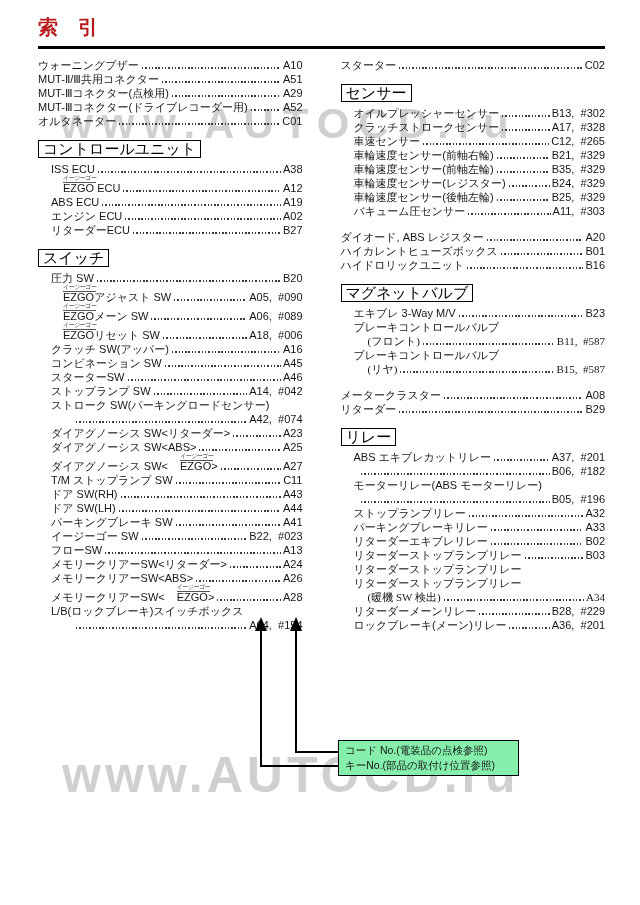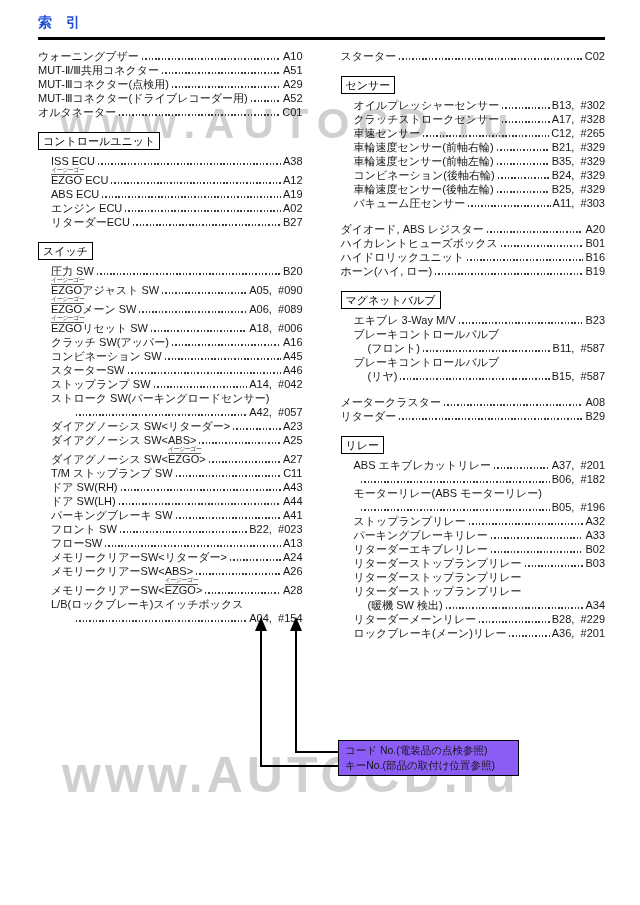--- a/index.html
+++ b/index.html
@@ -11,64 +11,64 @@
   
   .wm {
     position:absolute; color:rgba(40,40,40,0.22); font-weight:bold;
     white-space:nowrap; pointer-events:none; z-index:1;
     font-family:"Liberation Sans",sans-serif;
   }
   .wm1 { left:60px; top:100px; font-size:42px; letter-spacing:9px; }
   .wm2 { left:62px; top:746px; font-size:50px; letter-spacing:4px; }
 
   .content { position:absolute; left:38px; top:14px; width:567px; z-index:2; }
-  .title { font-size:14px; font-weight:bold; color:#1d4ed8;font-family:Liberation Serif, serif; }
+  .title { font-size:20px; font-weight:bold; color:#b91c1c;font-family:Liberation Serif, serif; }
   .rule { height:3px; background:#000; margin-top:5px; }
 
   .cols { display:flex; gap:38px; margin-top:9px; }
   .col { width:272px; }
 
   .row { display:flex; align-items:flex-end; font-size:11px; line-height:14px; }
   .lbl { white-space:pre; }
   .code { white-space:pre; }
   .leader {
     flex:1; min-width:6px; height:2px; margin:0 2px 3px 3px;
     background-image:repeating-linear-gradient(to right,#3a3a3a 0 1.4px,transparent 1.4px 3.3px);
   }
   .labelonly { }
   .cont { }
   .col-left .cont { padding-left:22px; }
   .col-right .cont { padding-left:4px; }
-  .cont.sub { padding-left:14px; }
+  .cont.sub { padding-left:14px;font-family:Liberation Serif, serif; }
 
   .sec-hdr { margin:12px 0 4px 0; }
   .sec-hdr > span {
     display:inline-block; border:1px solid #000; padding:0 4px;
-    font-size:11px; line-height:16px; color:#000; background:#fff;
+    font-size:15px; line-height:16px; color:#000; background:#fff;
   }
   .sec-body { padding-left:13px; }
 
   .ruby-row { margin-top:5px; }
-  .ezgo { position:relative; }
+  .ezgo { position:relative;margin-left:12px; }
   .ezgo .rt {
     position:absolute; left:0; top:-7px; font-size:6px; line-height:6px;
     white-space:nowrap; letter-spacing:-0.5px; color:#333;
     border-bottom:1px solid #555; padding-bottom:1px;
   }
 
   
   .aline { position:absolute; background:#000; z-index:2; }
   .ahead {
     position:absolute; width:0; height:0; z-index:2;
     border-left:6px solid transparent; border-right:6px solid transparent;
     border-bottom:14px solid #000;
   }
   .ann-box {
     position:absolute; left:338px; top:740px; width:170px; z-index:3;
-    border:1.5px solid #000; background:#8b5cf6;
+    border:1.5px solid #000; background:#86efac;
     font-size:10.5px; line-height:15px; padding:2px 3px 2px 6px;
     white-space:nowrap;
   }
 </style>
 </head>
 <body>
 
 <div class="page">
 
   <div class="wm wm1">www.AUTOCD.ru</div>
@@ -174,21 +174,21 @@
             <div class="row">
               <span class="lbl">ストップランプ SW</span>
               <div class="leader"></div>
               <span class="code">A14,  #042</span>
             </div>
             <div class="row labelonly">
               <span class="lbl">ストローク SW(パーキングロードセンサー)</span>
             </div>
             <div class="row cont">
               <div class="leader"></div>
-              <span class="code">A42,  #057</span>
+              <span class="code">A42,  #074</span>
             </div>
             <div class="row">
               <span class="lbl">ダイアグノーシス SW&lt;リターダー&gt;</span>
               <div class="leader"></div>
               <span class="code">A23</span>
             </div>
             <div class="row">
               <span class="lbl">ダイアグノーシス SW&lt;ABS&gt;</span>
               <div class="leader"></div>
               <span class="code">A25</span>
@@ -212,21 +212,21 @@
               <span class="lbl">ドア SW(LH)</span>
               <div class="leader"></div>
               <span class="code">A44</span>
             </div>
             <div class="row">
               <span class="lbl">パーキングブレーキ SW</span>
               <div class="leader"></div>
               <span class="code">A41</span>
             </div>
             <div class="row">
-              <span class="lbl">フロント SW</span>
+              <span class="lbl">イージーゴー SW</span>
               <div class="leader"></div>
               <span class="code">B22,  #023</span>
             </div>
             <div class="row">
               <span class="lbl">フローSW</span>
               <div class="leader"></div>
               <span class="code">A13</span>
             </div>
             <div class="row">
               <span class="lbl">メモリークリアーSW&lt;リターダー&gt;</span>
@@ -281,21 +281,21 @@
               <span class="lbl">車輪速度センサー(前軸右輪)</span>
               <div class="leader"></div>
               <span class="code">B21,  #329</span>
             </div>
             <div class="row">
               <span class="lbl">車輪速度センサー(前軸左輪)</span>
               <div class="leader"></div>
               <span class="code">B35,  #329</span>
             </div>
             <div class="row">
-              <span class="lbl">コンビネーション(後軸右輪)</span>
+              <span class="lbl">車輪速度センサー(レジスター)</span>
               <div class="leader"></div>
               <span class="code">B24,  #329</span>
             </div>
             <div class="row">
               <span class="lbl">車輪速度センサー(後軸左輪)</span>
               <div class="leader"></div>
               <span class="code">B25,  #329</span>
             </div>
             <div class="row">
               <span class="lbl">バキューム圧センサー</span>
@@ -311,25 +311,20 @@
             </div>
             <div class="row">
               <span class="lbl">ハイカレントヒューズボックス</span>
               <div class="leader"></div>
               <span class="code">B01</span>
             </div>
             <div class="row">
               <span class="lbl">ハイドロリックユニット</span>
               <div class="leader"></div>
               <span class="code">B16</span>
-            </div>
-            <div class="row">
-              <span class="lbl">ホーン(ハイ, ロー)</span>
-              <div class="leader"></div>
-              <span class="code">B19</span>
             </div>
           </div>
           <div class="sec-hdr"><span>マグネットバルブ</span></div>
           <div class="sec-body">
             <div class="row">
               <span class="lbl">エキブレ 3-Way M/V</span>
               <div class="leader"></div>
               <span class="code">B23</span>
             </div>
             <div class="row labelonly">

